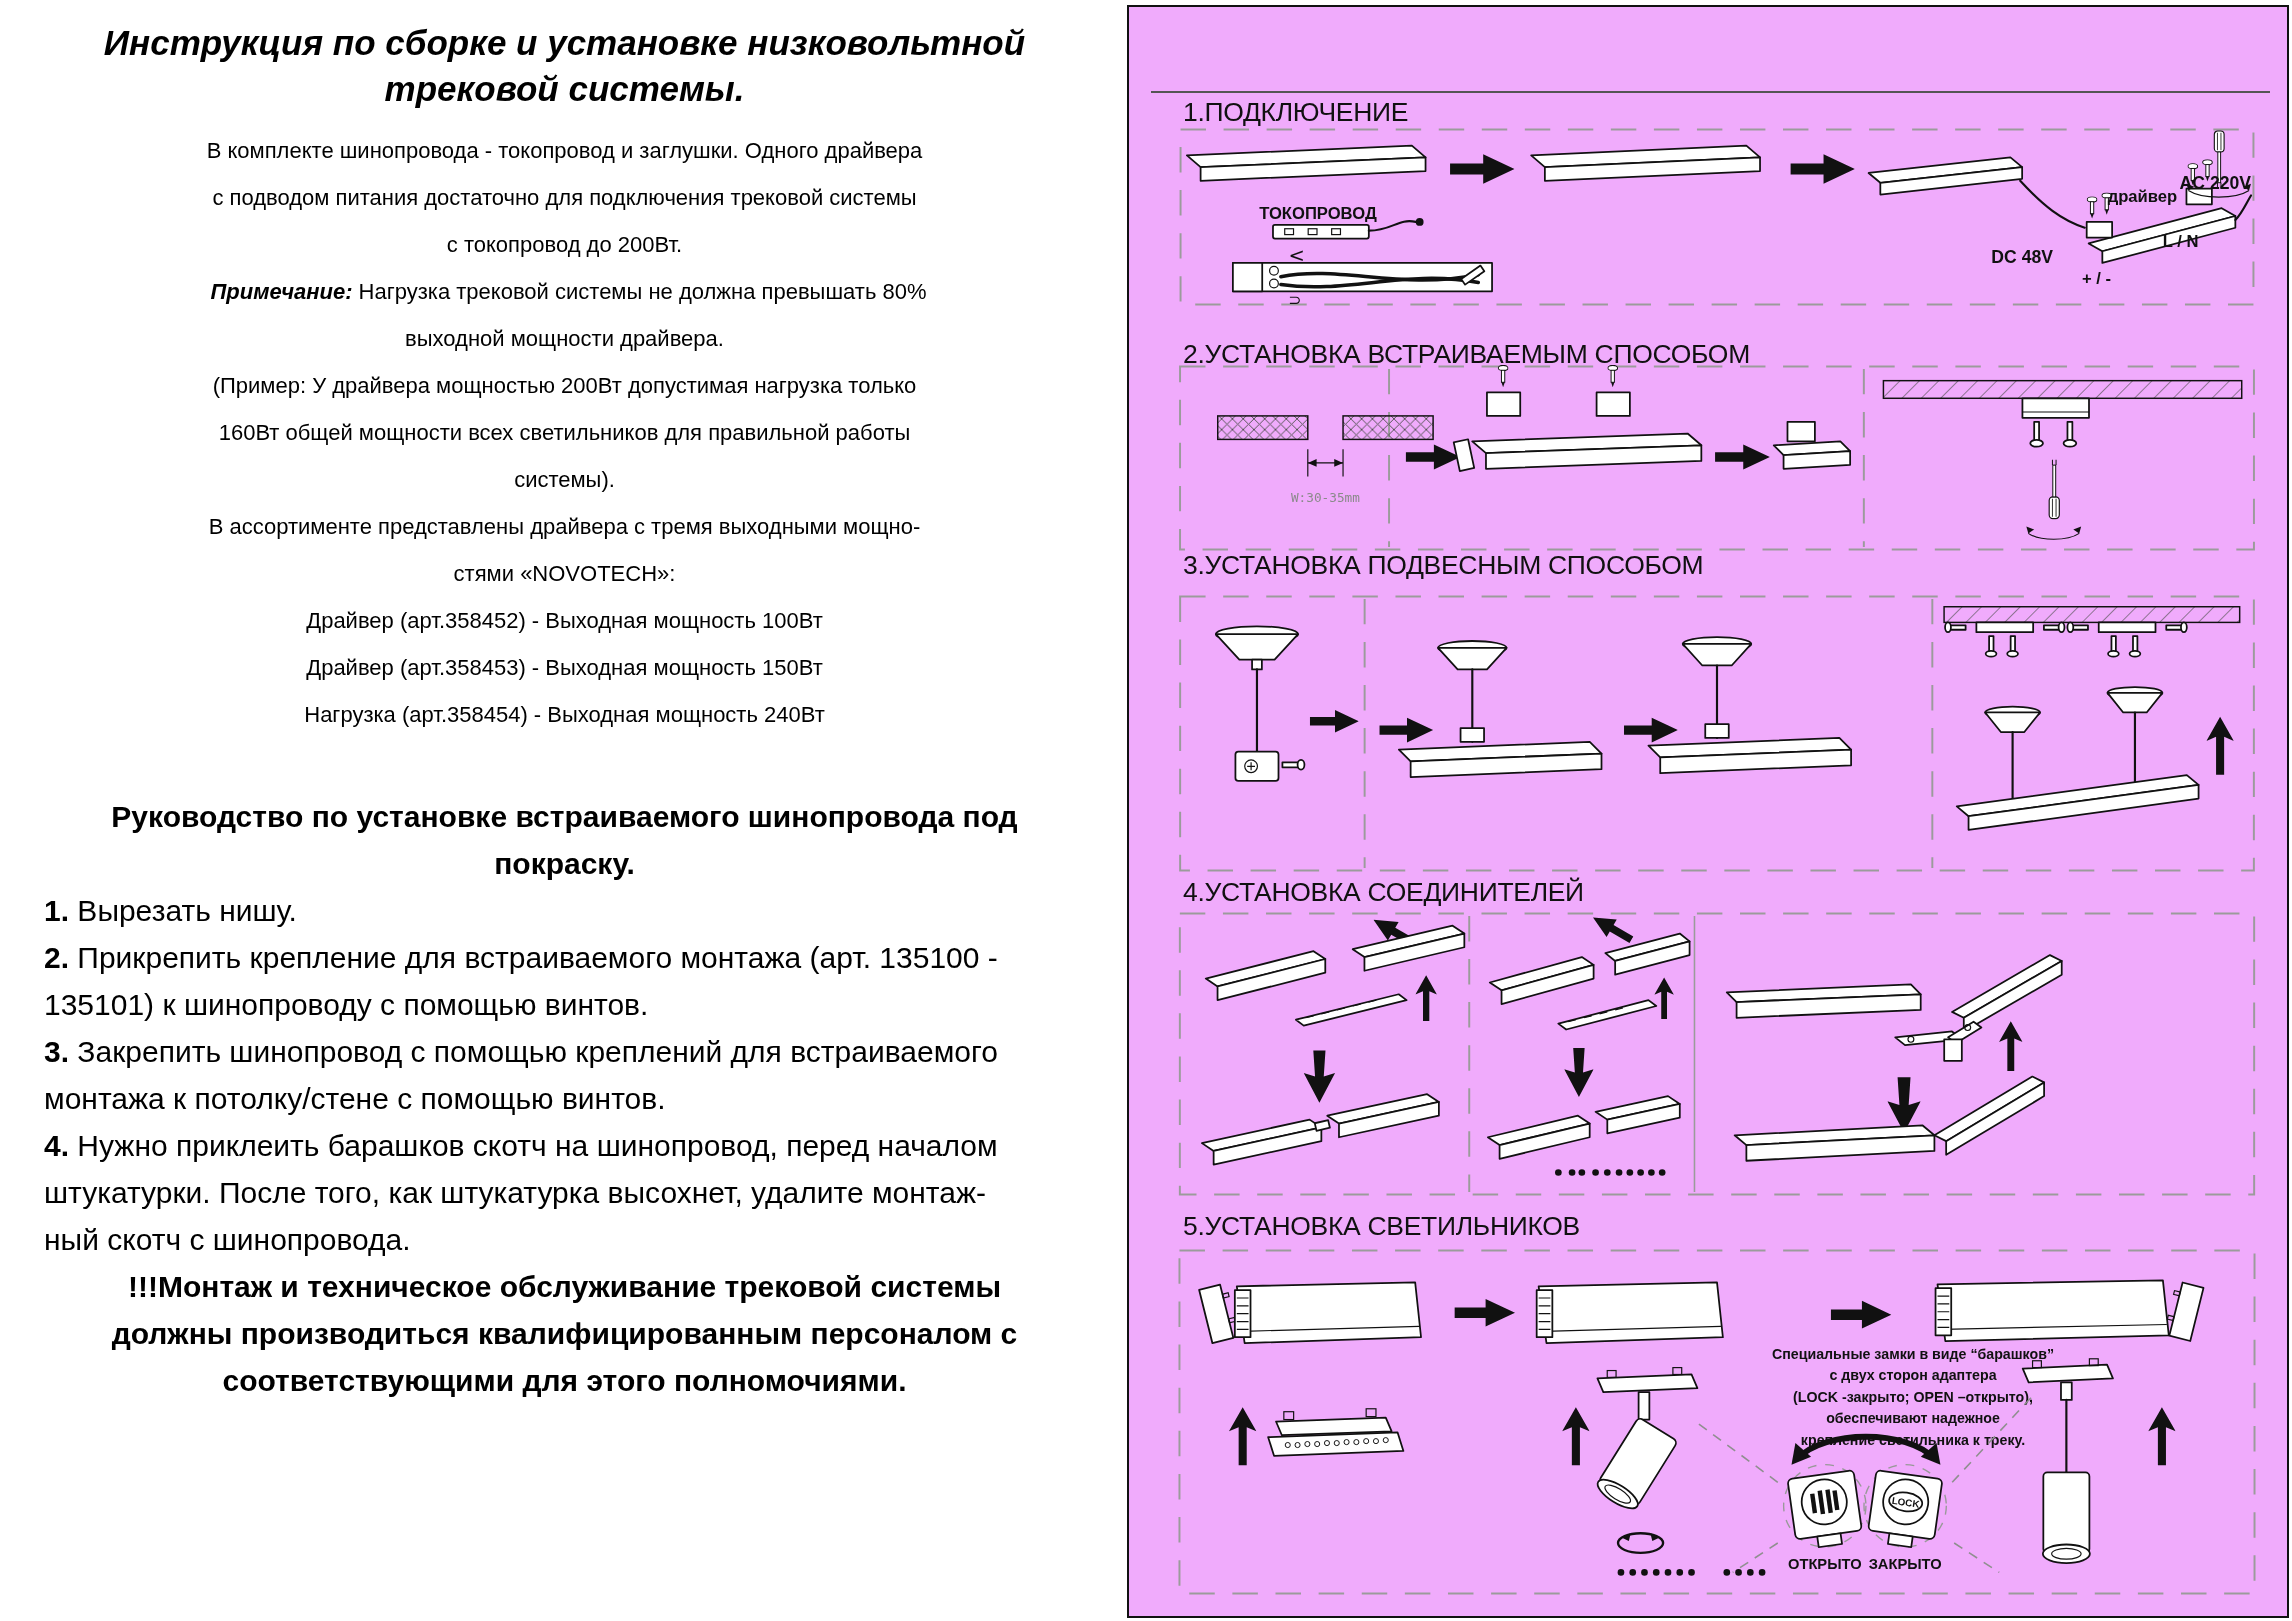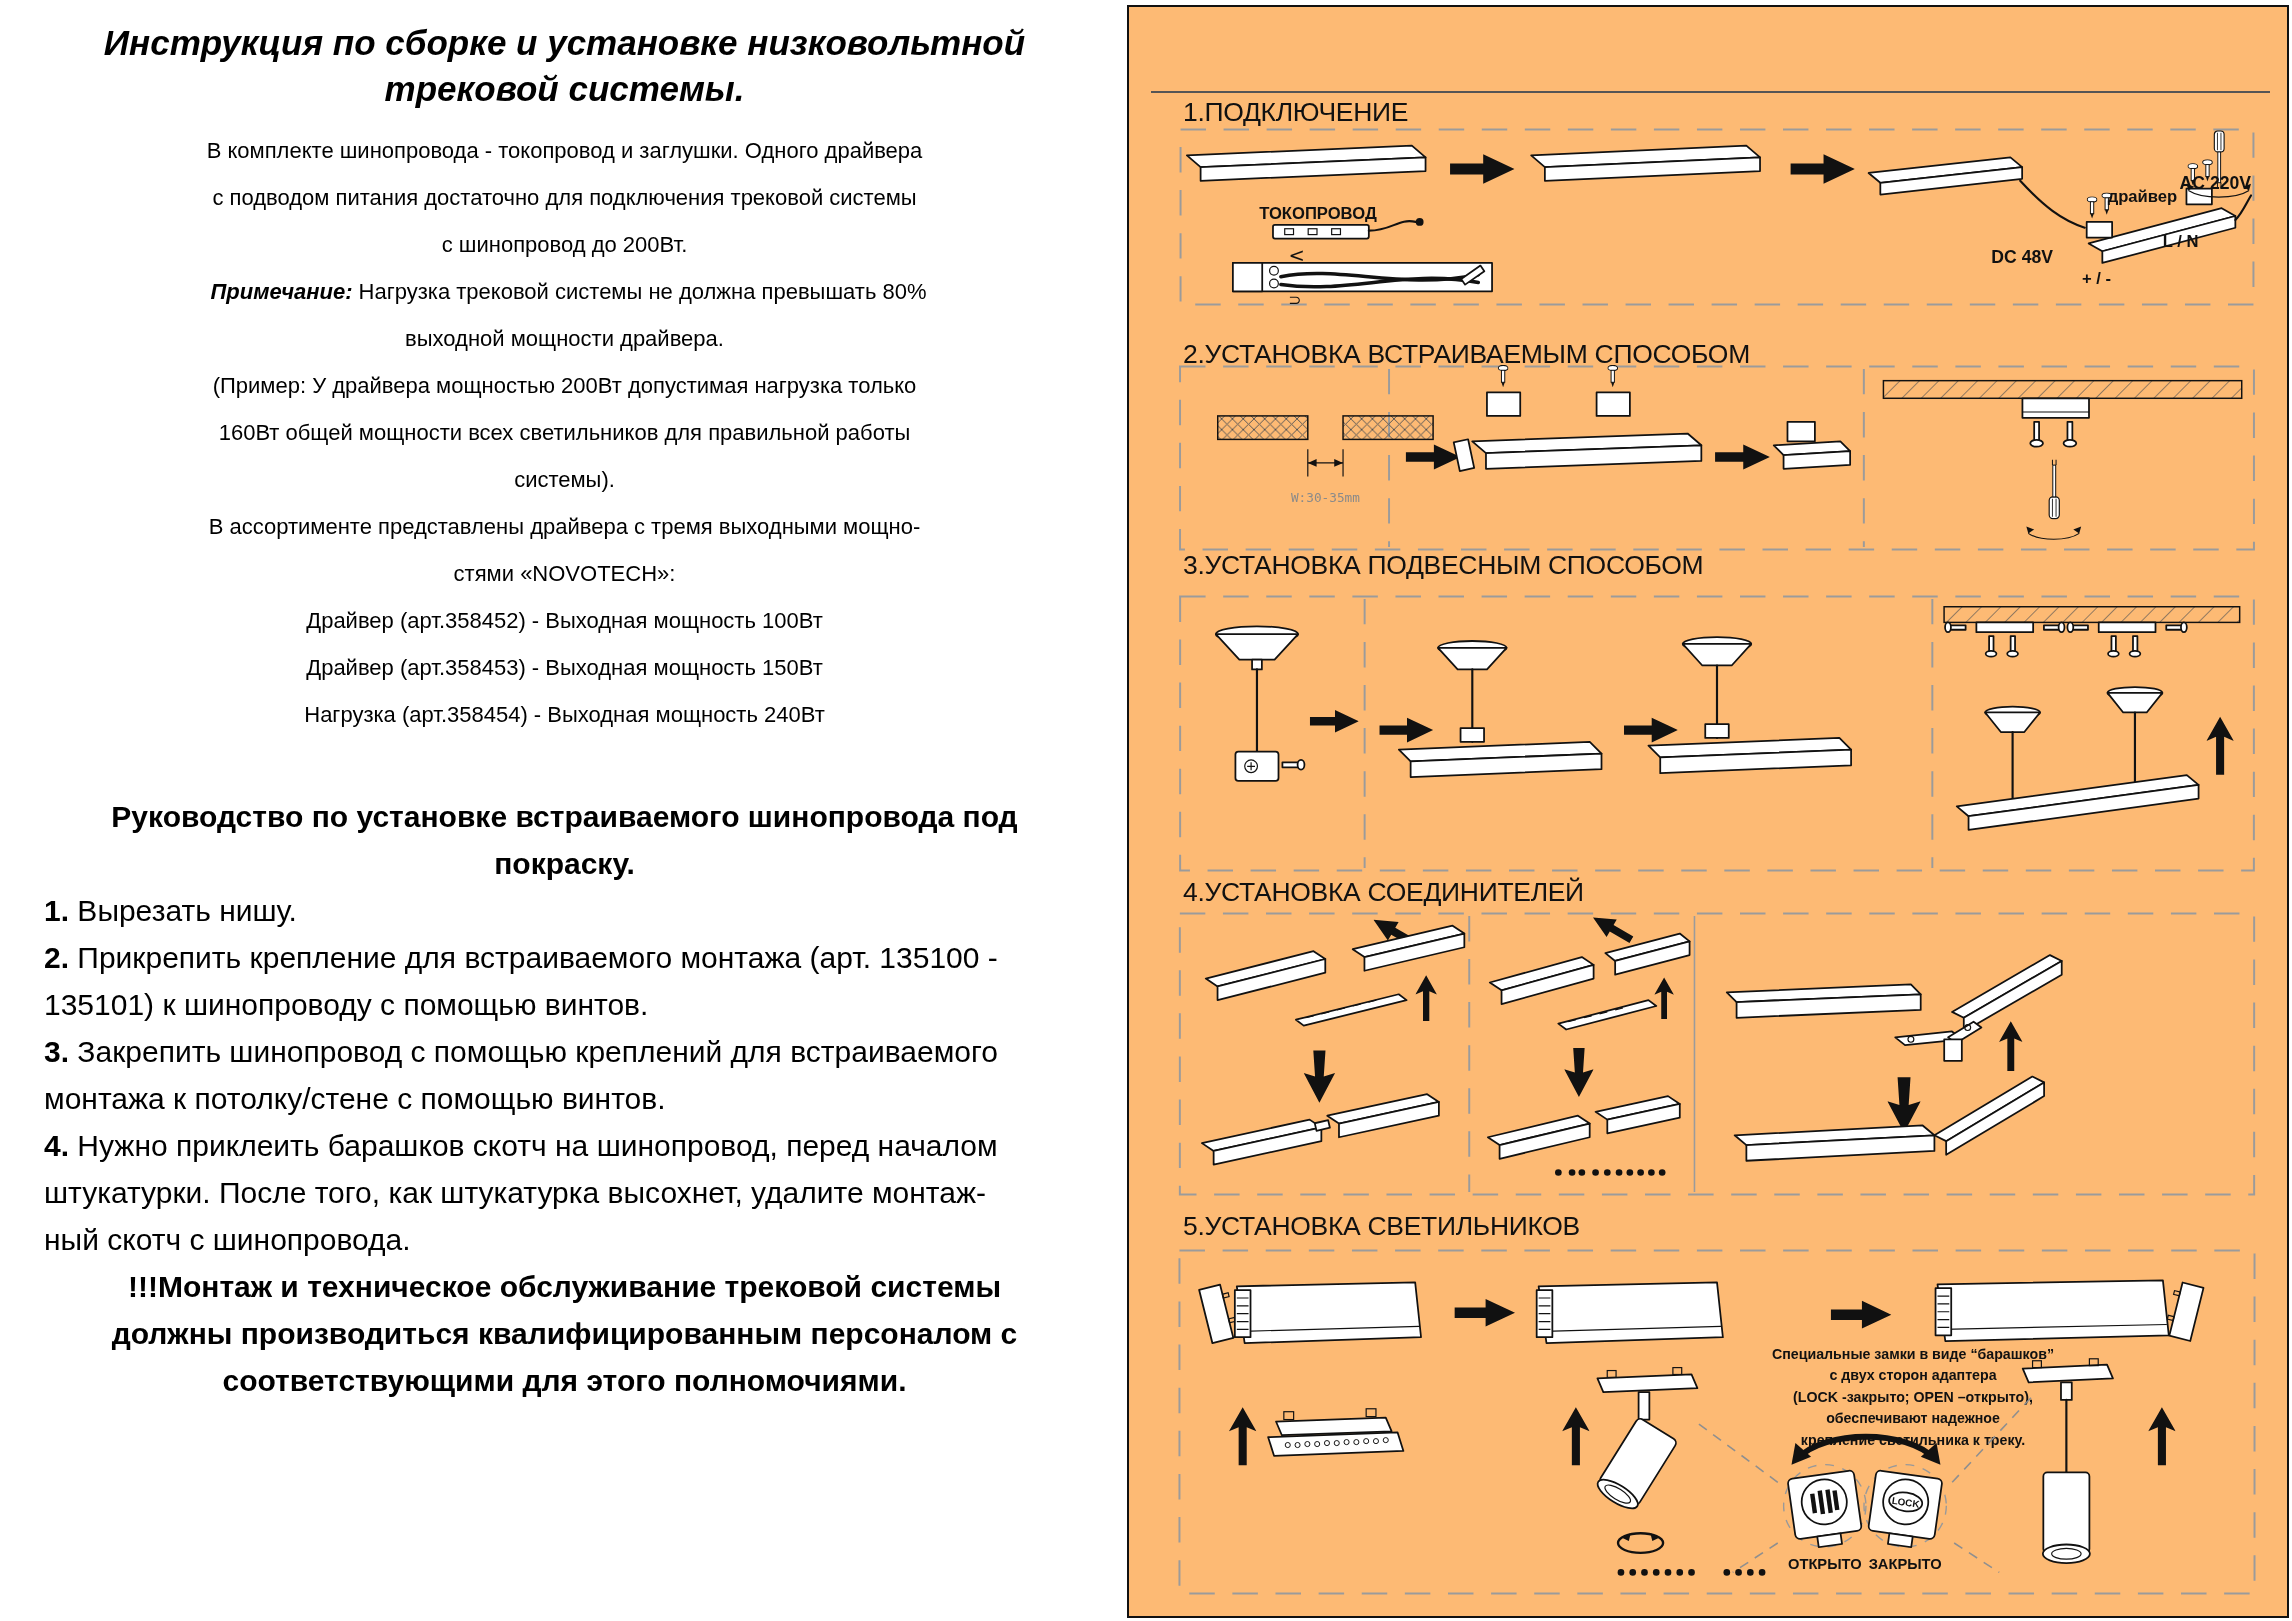--- a/index.html
+++ b/index.html
@@ -9,21 +9,21 @@
   .leftcol{position:absolute;left:44px;top:11.8px;width:1041px;}
   .doc-title{font-style:italic;font-weight:bold;font-size:35px;line-height:46px;text-align:center;margin-top:7.8px;}
   .bodytext{margin-top:15.7px;font-size:22px;line-height:47px;text-align:center;}
   .ln{white-space:nowrap;}
   .b{font-weight:bold;}
   .bi{font-weight:bold;font-style:italic;margin-left:8px;}
   .guide-h{margin-top:55px;font-weight:bold;font-size:30px;line-height:47px;text-align:center;}
   .steps{font-size:30px;line-height:47px;}
   .warn{font-weight:bold;font-size:30px;line-height:47px;text-align:center;}
   
-  .panel{position:absolute;left:1127px;top:4.9px;width:1162px;height:1613px;border:2px solid #111;box-sizing:border-box;background:#fdba74;}
+  .panel{position:absolute;left:1127px;top:4.9px;width:1162px;height:1613px;border:2px solid #111;box-sizing:border-box;background:#f0abfc;}
   .rule{position:absolute;left:21.6px;top:84px;width:1119px;border-top:2px solid #555;}
   .sec-h{position:absolute;left:54px;font-size:26.5px;letter-spacing:-0.3px;color:#111;white-space:nowrap;}
   .box{position:absolute;left:49px;width:1078px;}
   
   .st{fill:#fff;stroke:#111;stroke-width:1.8;stroke-linejoin:round;}
   .st2{fill:none;stroke:#111;stroke-width:2.2;stroke-linecap:round;}
   .thin{fill:none;stroke:#111;stroke-width:1.2;}
   .dashl{fill:none;stroke:#8f8f8f;stroke-width:1.6;stroke-dasharray:10 8;}
   .divl{stroke:#9b9b9b;stroke-width:2;stroke-dasharray:26 18;}
   .wire{fill:none;stroke:#111;stroke-width:3.6;stroke-linecap:round;}
@@ -44,21 +44,21 @@
 
   <div class="leftcol">
     <div class="doc-title">
       <div>Инструкция по сборке и установке низковольтной</div>
       <div>трековой системы.</div>
     </div>
 
     <div class="bodytext">
       <div class="ln">В комплекте шинопровода - токопровод и заглушки. Одного драйвера</div>
       <div class="ln">с подводом питания достаточно для подключения трековой системы</div>
-      <div class="ln">с шинопровод до 200Вт.</div>
+      <div class="ln">с токопровод до 200Вт.</div>
       <div class="ln"><span class="bi">Примечание:</span><span> Нагрузка трековой системы не должна превышать 80%</span></div>
       <div class="ln">выходной мощности драйвера.</div>
       <div class="ln">(Пример: У драйвера мощностью 200Вт допустимая нагрузка только</div>
       <div class="ln">160Вт общей мощности всех светильников для правильной работы</div>
       <div class="ln">системы).</div>
       <div class="ln">В ассортименте представлены драйвера с тремя выходными мощно-</div>
       <div class="ln">стями «NOVOTECH»:</div>
       <div class="ln">Драйвер (арт.358452) - Выходная мощность 100Вт</div>
       <div class="ln">Драйвер (арт.358453) - Выходная мощность 150Вт</div>
       <div class="ln">Нагрузка (арт.358454) - Выходная мощность 240Вт</div>

